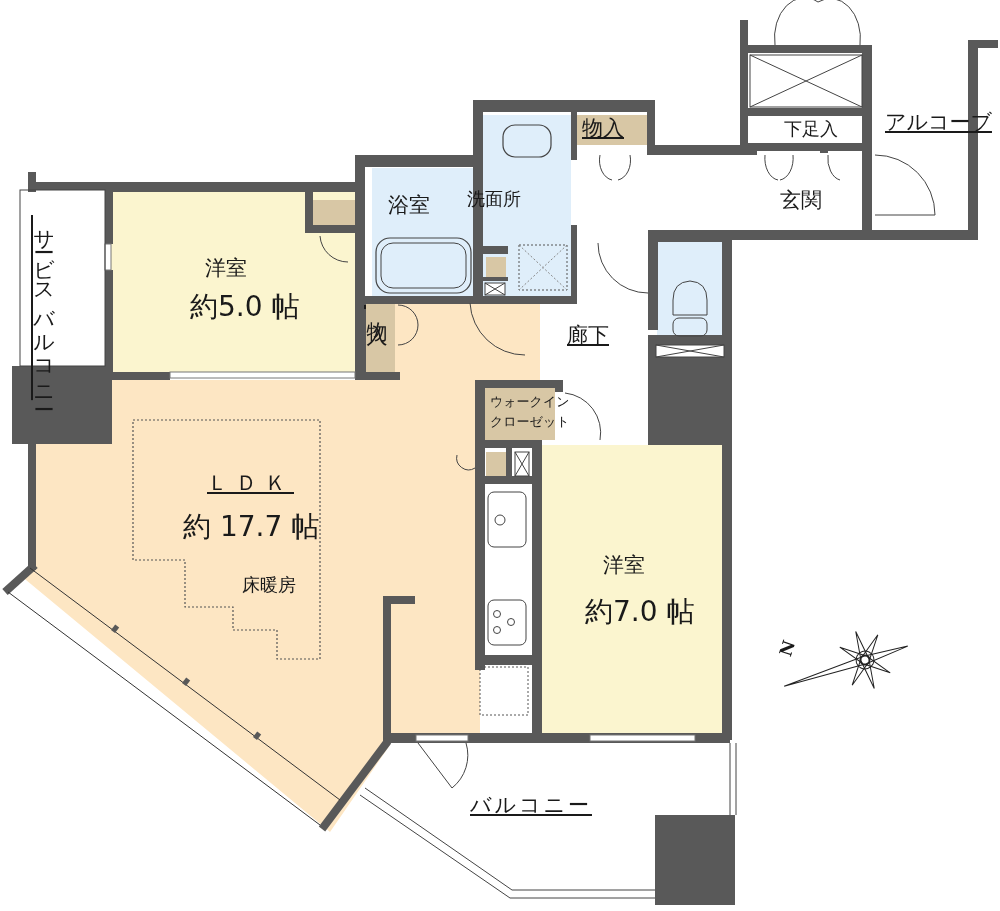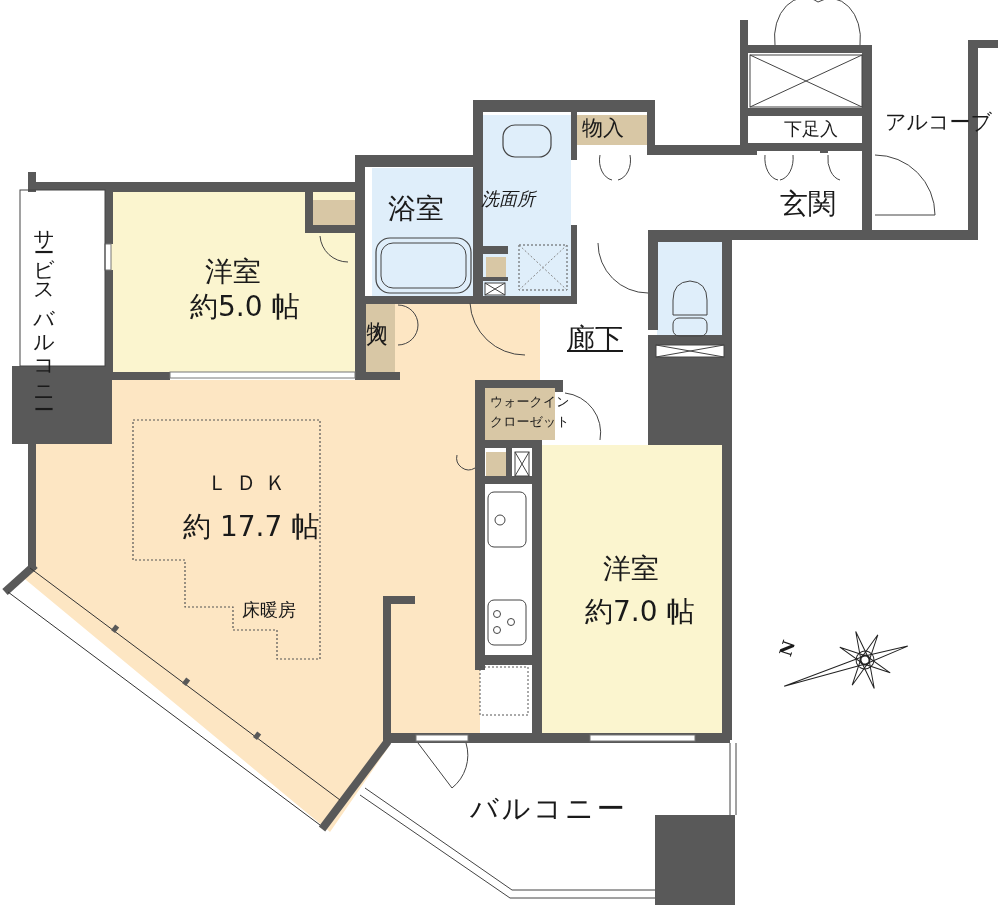--- a/index.html
+++ b/index.html
@@ -1,21 +1,21 @@
 <!DOCTYPE html>
 <html><head>
 <meta charset="utf-8">
 <style>
   html, body { margin:0; padding:0; background:#ffffff; }
   body { width:1000px; height:911px; position:relative; overflow:hidden;
          font-family: "DejaVu Sans", "Liberation Sans", sans-serif; color:#1a1a1a; }
   #plan { position:absolute; left:0; top:0; width:1000px; height:911px; }
   .lbl { position:absolute; white-space:nowrap; line-height:1; color:#1a1a1a; text-align:center; }
-  .big { font-size:28px; }
-  .mid { font-size:21px; }
+  .big { font-size:21px; }
+  .mid { font-size:21px;text-decoration:underline; }
   .sm  { font-size:18px; }
   .tiny{ font-size:13px; }
   .vert { writing-mode: vertical-rl; letter-spacing:2px; }
   .area { font-size:28px; }
 </style>
 </head>
 <body>
 
 <svg id="plan" viewBox="0 0 1000 911" xmlns="http://www.w3.org/2000/svg">
 
@@ -194,35 +194,35 @@
       <circle r="5"></circle>
   </g>
 </svg>
 
 <div class="lbl big" style="left:205px;top:258px;">洋室</div>
 <div class="lbl area" style="left:190px;top:293px;">約5.0 帖</div>
 
 <div class="lbl vert mid" style="left:33px;top:215px;">サービスバルコニー</div>
 
 <div class="lbl big" style="left:388px;top:195px;">浴室</div>
-<div class="lbl sm" style="left:481px;top:190px;font-style:italic;">洗面所</div>
+<div class="lbl sm" style="left:467px;top:190px;">洗面所</div>
 <div class="lbl mid" style="left:582px;top:118px;">物入</div>
 <div class="lbl vert mid" style="left:366px;top:305px;">物入</div>
 
 <div class="lbl sm" style="left:784px;top:120px;">下足入</div>
 <div class="lbl big" style="left:780px;top:190px;">玄関</div>
 <div class="lbl mid" style="left:885px;top:112px;">アルコーブ</div>
 
 <div class="lbl big" style="left:567px;top:325px;text-decoration:underline;">廊下</div>
 
 <div class="lbl tiny" style="left:490px;top:395px;text-align:center;">ウォークイン</div>
 <div class="lbl tiny" style="left:490px;top:415px;font-family:Liberation Serif, serif;">クローゼット</div>
 
 <div class="lbl mid" style="left:207px;top:473px;letter-spacing:8px;">ＬＤＫ</div>
 <div class="lbl area" style="left:183px;top:513px;">約 17.7 帖</div>
-<div class="lbl sm" style="left:242px;top:601px;">床暖房</div>
+<div class="lbl sm" style="left:242px;top:576px;">床暖房</div>
 
 <div class="lbl big" style="left:603px;top:555px;">洋室</div>
 <div class="lbl area" style="left:585px;top:598px;">約7.0 帖</div>
 
-<div class="lbl big" style="left:470px;top:795px;letter-spacing:3px;">バルコニー</div>
+<div class="lbl big" style="left:470px;top:795px;letter-spacing:3px;text-decoration:underline;">バルコニー</div>
 
 <div class="lbl" style="left:780px;top:640px;font-size:17px;font-weight:bold;transform:rotate(-72deg);font-family:'DejaVu Serif',serif;">N</div>
 
 </body></html>

